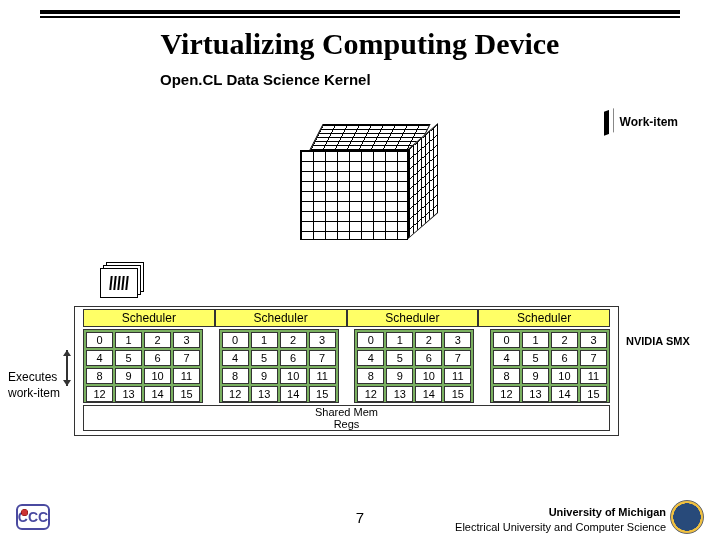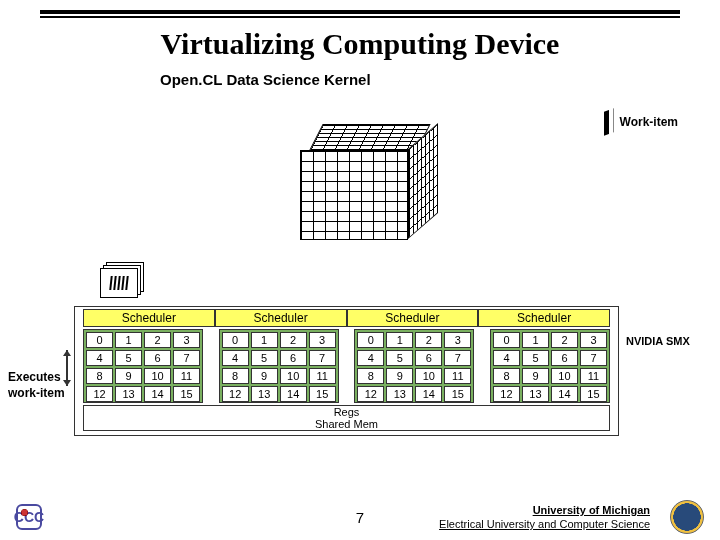--- a/index.html
+++ b/index.html
@@ -79,21 +79,21 @@
   
   .wg-box {
     position: absolute; left: 100px; top: 268px;
     width: 38px; height: 30px; border:1px solid #000; background:#fff;
     box-shadow: 3px -3px 0 -1px #fff, 3px -3px 0 #000,
                 6px -6px 0 -1px #fff, 6px -6px 0 #000;
   }
 
   .exec-label {
     position: absolute; left: 8px; top: 370px;
-    font-size: 12px; font-weight: 700; line-height: 1.3;
+    font-size: 12px; font-weight: 400; line-height: 1.3;
     text-align: left;
   }
   .exec-arrow {
     position: absolute; left: 66px; top: 350px;
     width: 2px; height: 36px; background:#333;
   }
   .exec-arrow::before, .exec-arrow::after {
     content:""; position:absolute; left:-3px; width:0;height:0;
     border-left:4px solid transparent; border-right:4px solid transparent;
   }
@@ -154,32 +154,32 @@
     position: absolute; left: 0; bottom: 6px; width: 100%;
     display: flex; align-items: center; justify-content: space-between;
     padding: 0 16px;
   }
   .logo-cccp {
     display:flex; align-items:center; gap:4px;
     font-size: 9px; font-weight:700;
     color:#4a4aa0;
   }
   .logo-cccp .box {
-    width:26px;height:26px;border:2px solid #4a4aa0;border-radius:6px;
+    width:34px;height:26px;border:2px solid #4a4aa0;border-radius:6px;
     background:#fff; position:relative; font-size:14px; font-weight:700;
     display:flex;align-items:center;justify-content:center;color:#4a4aa0;
   }
   .logo-cccp .box::before{
     content:""; position:absolute; left:3px; top:3px;
     width:7px;height:7px;border-radius:50%;
     background: radial-gradient(circle,#cc3333 60%, #880000 61%);
   }
   .pgnum { font-size: 15px; position: absolute; left: 50%; transform: translateX(-50%); }
   .affil { font-size: 11px; text-align: right; line-height: 1.3; }
-  .affil-wrap { display:flex; align-items:center; gap:20px;text-decoration:underline; }
+  .affil-wrap { display:flex; align-items:flex-end; gap:4px; }
   .seal {
     width:34px;height:34px;border-radius:50%;
     background: radial-gradient(circle,#284a7a 60%, #f0c040 61% 72%, #284a7a 73%);
     border:1px solid #666;
   }
 </style>
 </head>
 <body>
 
 <div class="rule-thick"></div>
@@ -292,22 +292,22 @@
         <div class="core">9</div>
         <div class="core">10</div>
         <div class="core">11</div>
         <div class="core">12</div>
         <div class="core">13</div>
         <div class="core">14</div>
         <div class="core">15</div>
       </div>
   </div>
   <div class="regs-row">
+    <span>Shared Mem</span>
     <span>Regs</span>
-    <span>Shared Mem</span>
   </div>
 </div>
 
 <div class="right-label">NVIDIA SMX</div>
 
 <div class="footer">
   <div class="logo-cccp">
     <span class="box">CCC</span>
   </div>
   <span class="pgnum">7</span>

